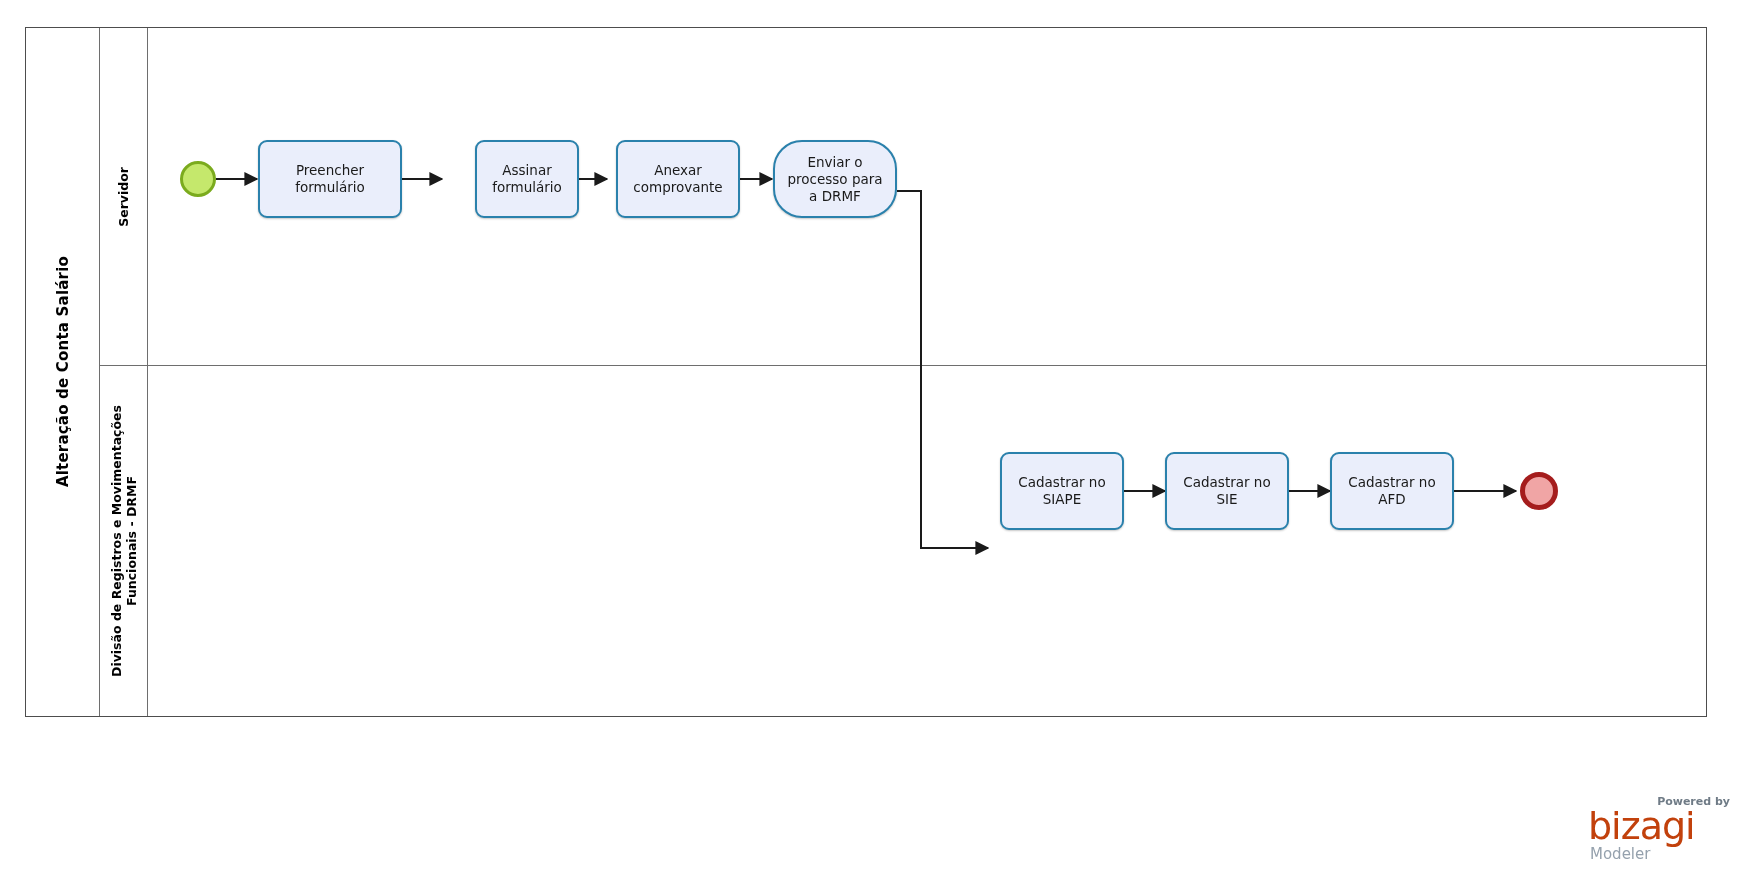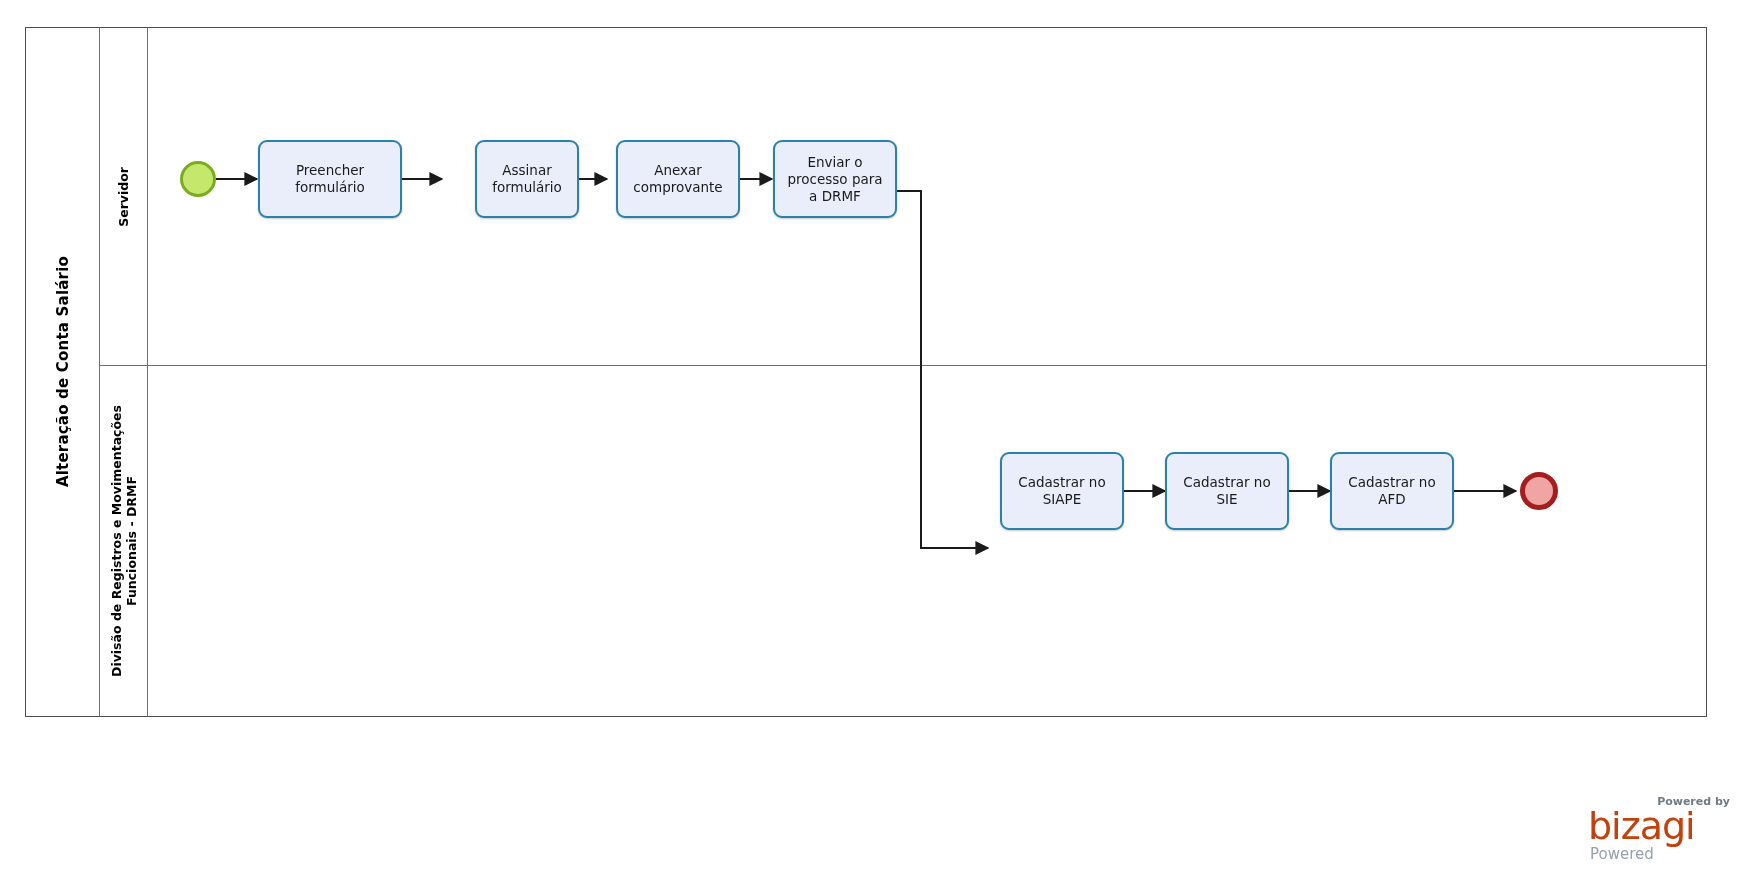--- a/index.html
+++ b/index.html
@@ -240,21 +240,21 @@
 
           <div class="task" style="left:110px; top:112px; width:144px; height:78px;">Preencher
 formulário</div>
 
           <div class="task" style="left:295px; top:112px; width:104px; height:78px;margin-left:32px;">Assinar
 formulário</div>
 
           <div class="task" style="left:460px; top:112px; width:124px; height:78px;margin-left:8px;">Anexar
 comprovante</div>
 
-          <div class="task" style="left:625px; top:112px; width:124px; height:78px;">Enviar o
+          <div class="task" style="left:625px; top:112px; width:124px; height:78px;border-radius:29px;">Enviar o
 processo para
 a DRMF</div>
         </div>
       </div>
 
       <div class="lane lane-bottom">
         <div class="lane-header">
           <span class="lane-header-text">Divisão de Registros e Movimentações
 Funcionais - DRMF</span>
         </div>
@@ -297,16 +297,16 @@
         </marker>
       </defs>
       <path d="M 871 163 L 895 163 L 895 173 L 895 510 L 895 520 L 962 520" fill="none" stroke="#1a1a1a" stroke-width="2" marker-end="url(#arrow3)"></path>
     </svg>
 
   </div>
 
   <div class="bizagi">
     <span class="bizagi-powered">Powered by</span>
     <span class="bizagi-word">bizagi</span>
-    <span class="bizagi-modeler">Powered</span>
+    <span class="bizagi-modeler">Modeler</span>
   </div>
 
 </div>
 
 </body></html>

